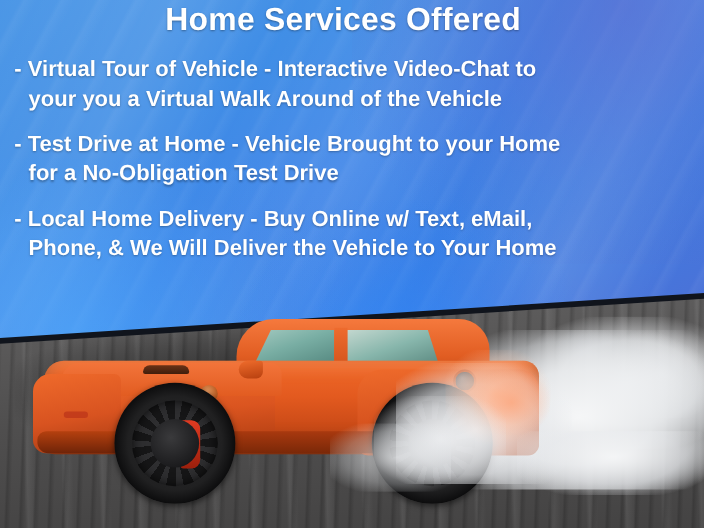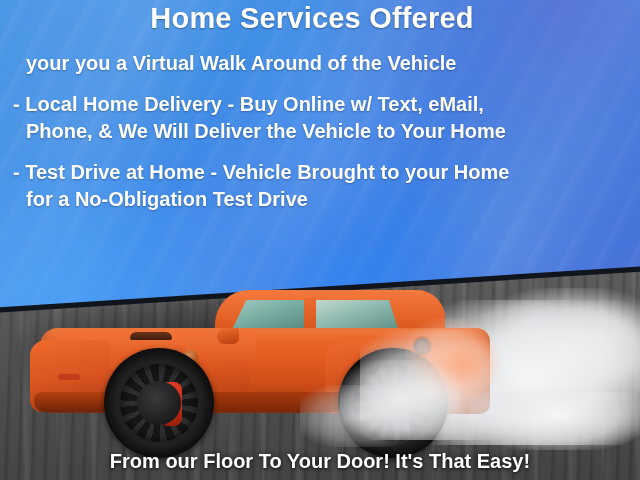--- a/index.html
+++ b/index.html
@@ -388,27 +388,27 @@
   <div class="smoke s4"></div>
   <div class="smoke s5"></div>
   <div class="smoke s8"></div>
   <div class="smoke s9"></div>
   <div class="smoke s6"></div>
 
   <div class="title">Home Services Offered</div>
 
   <div class="bullets">
     <div class="bullet">
+      <span>- Virtual Tour of Vehicle - Interactive Video-Chat to</span>
       <span class="l2">your you a Virtual Walk Around of the Vehicle</span>
+    </div>
+    <div class="bullet">
+      <span>- Test Drive at Home - Vehicle Brought to your Home</span>
+      <span class="l2">for a No-Obligation Test Drive</span>
     </div>
     <div class="bullet">
       <span>- Local Home Delivery - Buy Online w/ Text, eMail,</span>
       <span class="l2">Phone, &amp; We Will Deliver the Vehicle to Your Home</span>
     </div>
-    <div class="bullet">
-      <span>- Test Drive at Home - Vehicle Brought to your Home</span>
-      <span class="l2">for a No-Obligation Test Drive</span>
-    </div>
   </div>
 
-  <div class="tagline">From our Floor To Your Door!  It's That Easy!</div>
 
 </div>
 
 </body></html>

